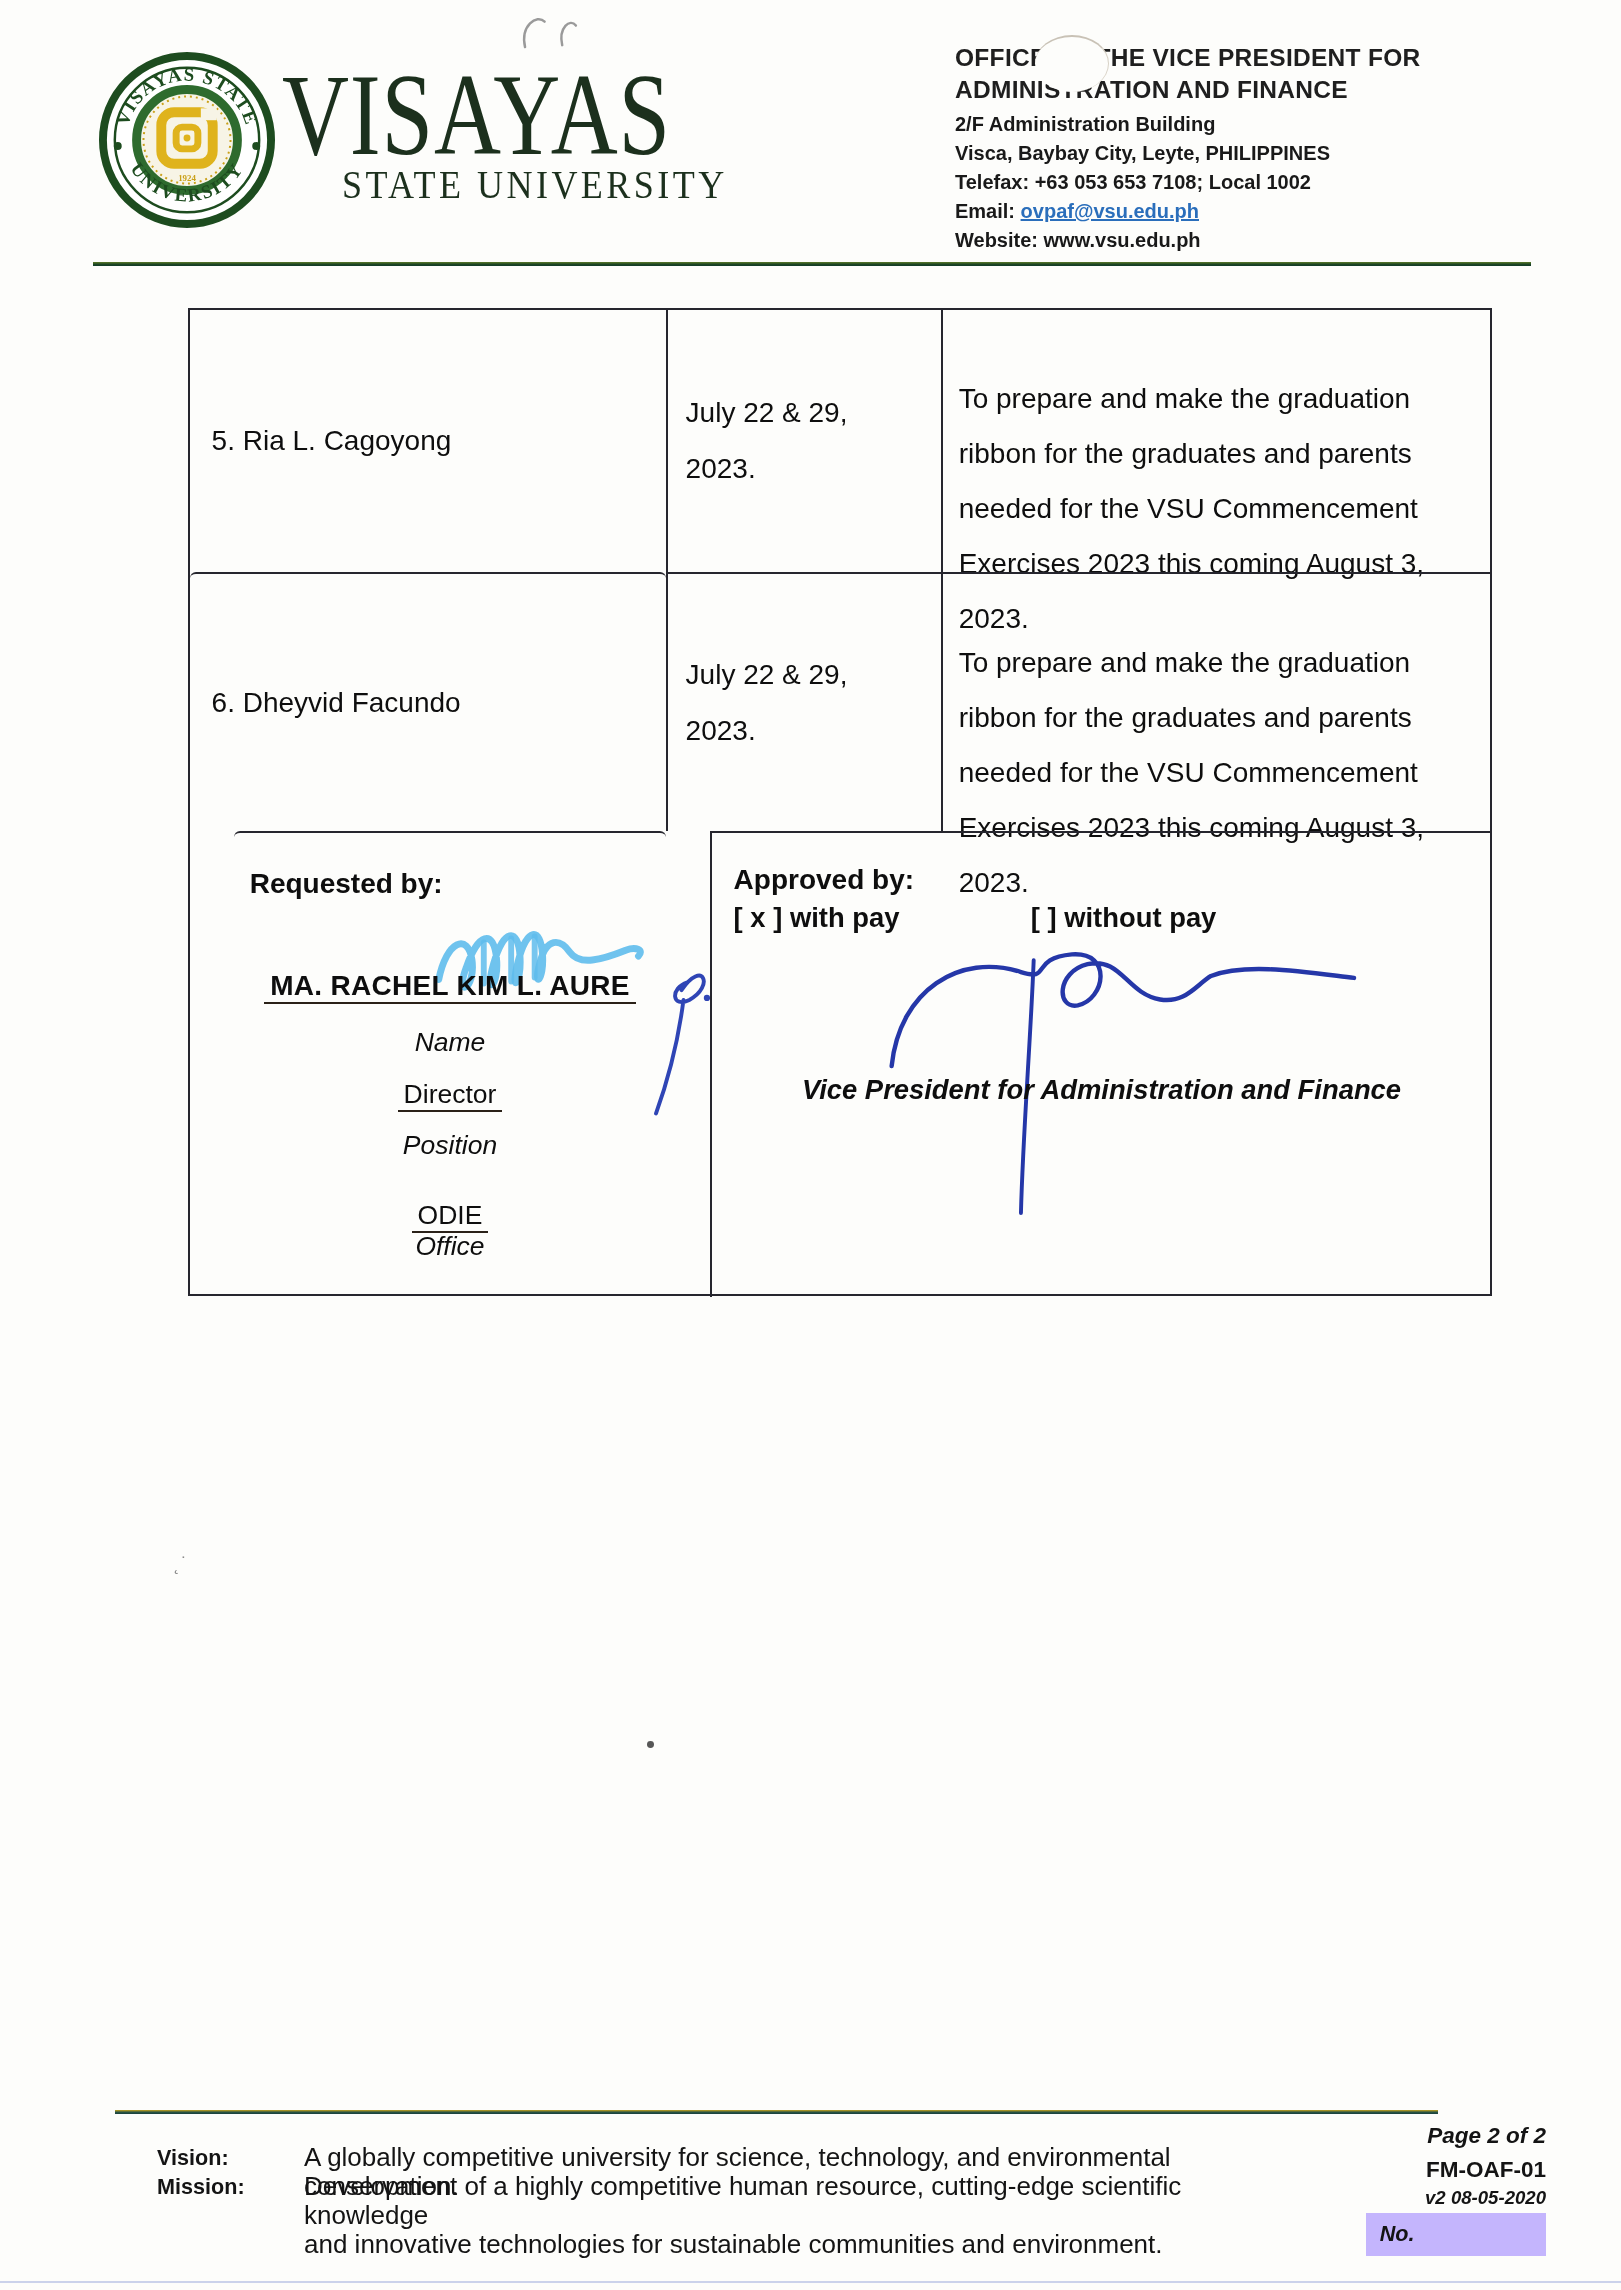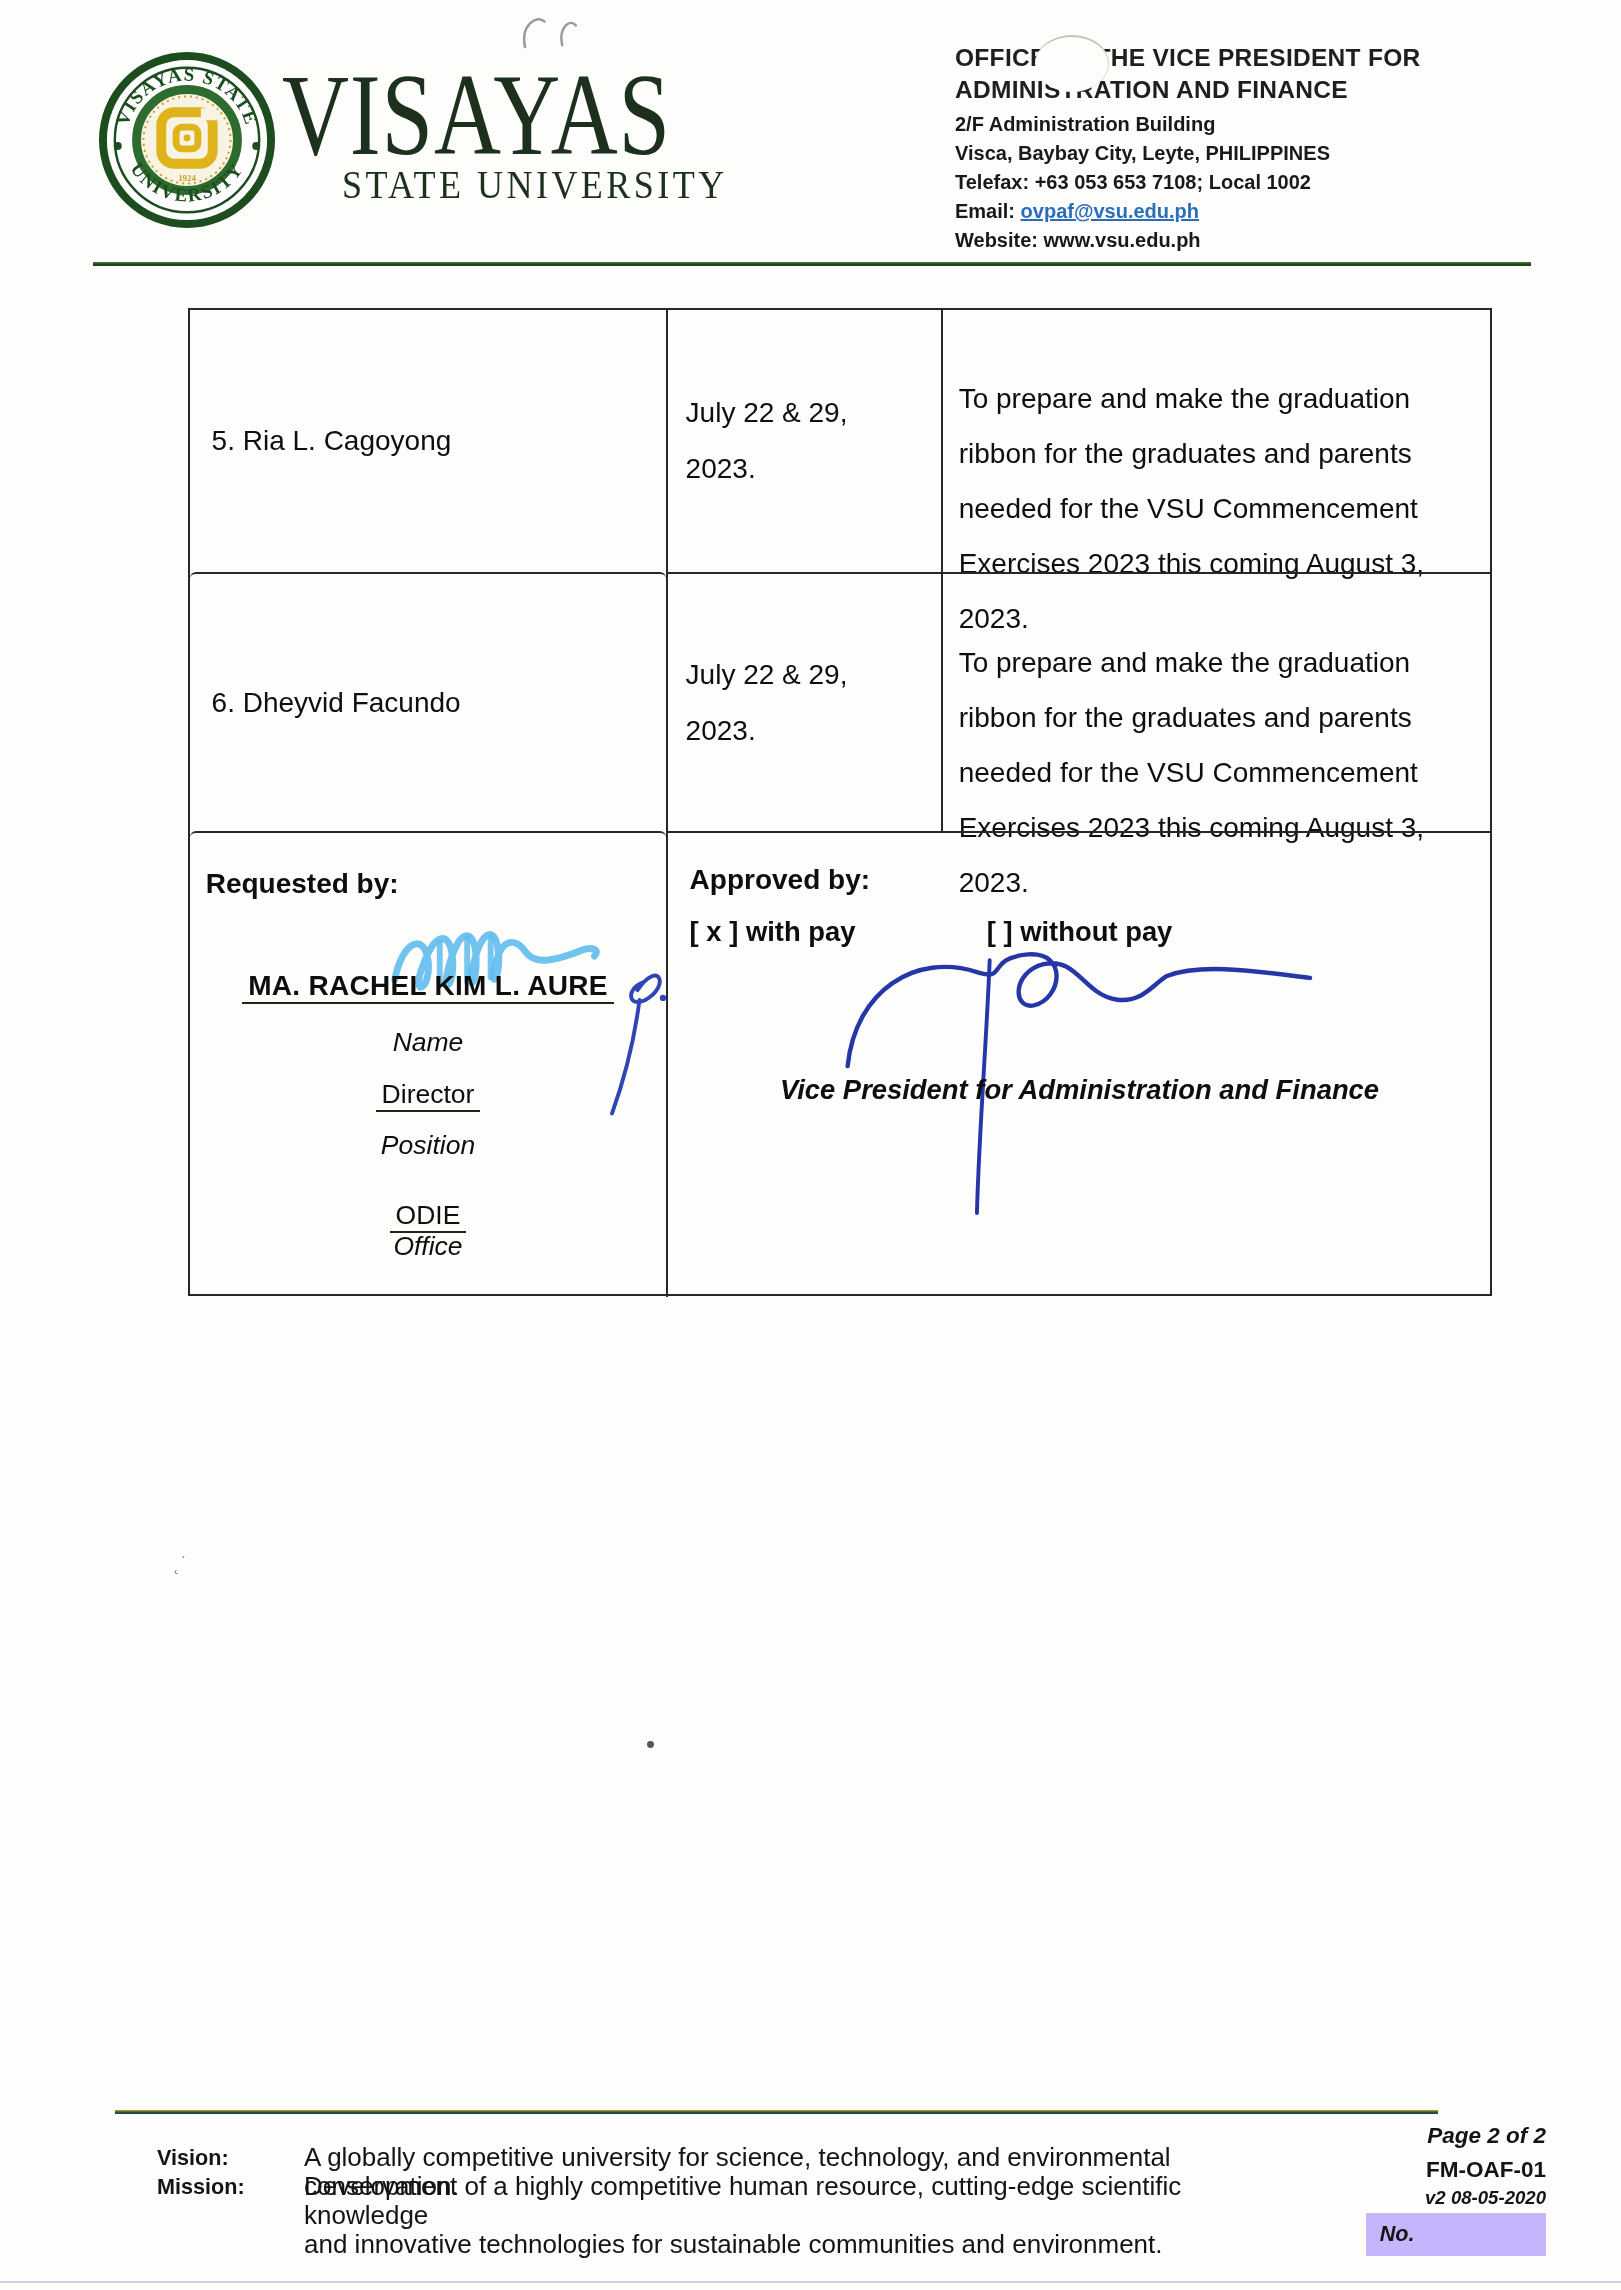--- a/index.html
+++ b/index.html
@@ -52,21 +52,21 @@
     font-size:28px; color:#0e0e0e;
   }
   .cell { border-left:2px solid #26262e; border-top:2px solid #26262e; }
   .cell.first-col { border-left:none;border-radius:6px; }
   .cell.first-row { border-top:none; }
   .name-cell { display:flex; align-items:center; padding-left:21.6px; }
   .date-cell { display:flex; flex-direction:column; justify-content:center; padding-left:17.6px; line-height:56px; white-space:pre-line; }
   .desc-cell { padding:5.9px 13.7px 0 15.7px; line-height:55px; white-space:pre-line; }
 
   
-  .sig-cell { position:relative; }
+  .sig-cell { position:relative;margin-left:44px; }
   .sig-label { font-weight:bold; font-size:28px; }
   .sig-center { position:absolute; left:0; width:100%; text-align:center; }
   .u { border-bottom:2.9px solid #2a2118; padding:0 5.9px 1px 5.9px; }
   .it { font-style:italic; }
   .sig-name { font-weight:bold; font-size:28px; letter-spacing:0.3px; }
   .cap { font-size:26.5px; }
 
   
   .footer-rule {
     left:115px; top:2110px; width:1323px; height:3.9px;
@@ -200,21 +200,21 @@
       </div>
       <div class="sig-center cap it" style="top:297px;">Position</div>
       <div class="sig-center" style="top:366px;">
         <span class="u cap">ODIE</span>
       </div>
       <div class="sig-center cap it" style="top:398px;">Office</div>
     </div>
 
     <div class="cell sig-cell" style="grid-column:2 / span 2;">
       <div class="abs sig-label" style="left:21.6px; top:31px;">Approved by:</div>
-      <div class="abs" style="left:21.6px; top:83px; font-weight:bold; font-size:27.4px;">
+      <div class="abs" style="left:21.6px; top:69px; font-weight:bold; font-size:27.4px;">
         <span>[ x ] with pay</span>
         <span style="display:inline-block; width:116px;"></span>
         <span>[ ] without pay</span>
       </div>
 
       <svg class="abs" style="left:162px; top:86px;" width="529" height="304" viewBox="0 0 540 310">
         <path d="M18,150 C26,72 88,34 150,54 C182,64 158,40 202,36 C244,33 236,82 208,88 C186,92 186,54 218,46 C252,38 258,76 292,82 C318,86 328,68 344,58 C380,44 440,54 490,60" fill="none" stroke="#2537a8" stroke-width="4.5" stroke-linecap="round"></path>
         <path d="M163,42 C160,120 152,220 150,300" fill="none" stroke="#2537a8" stroke-width="4" stroke-linecap="round"></path>
       </svg>
 

